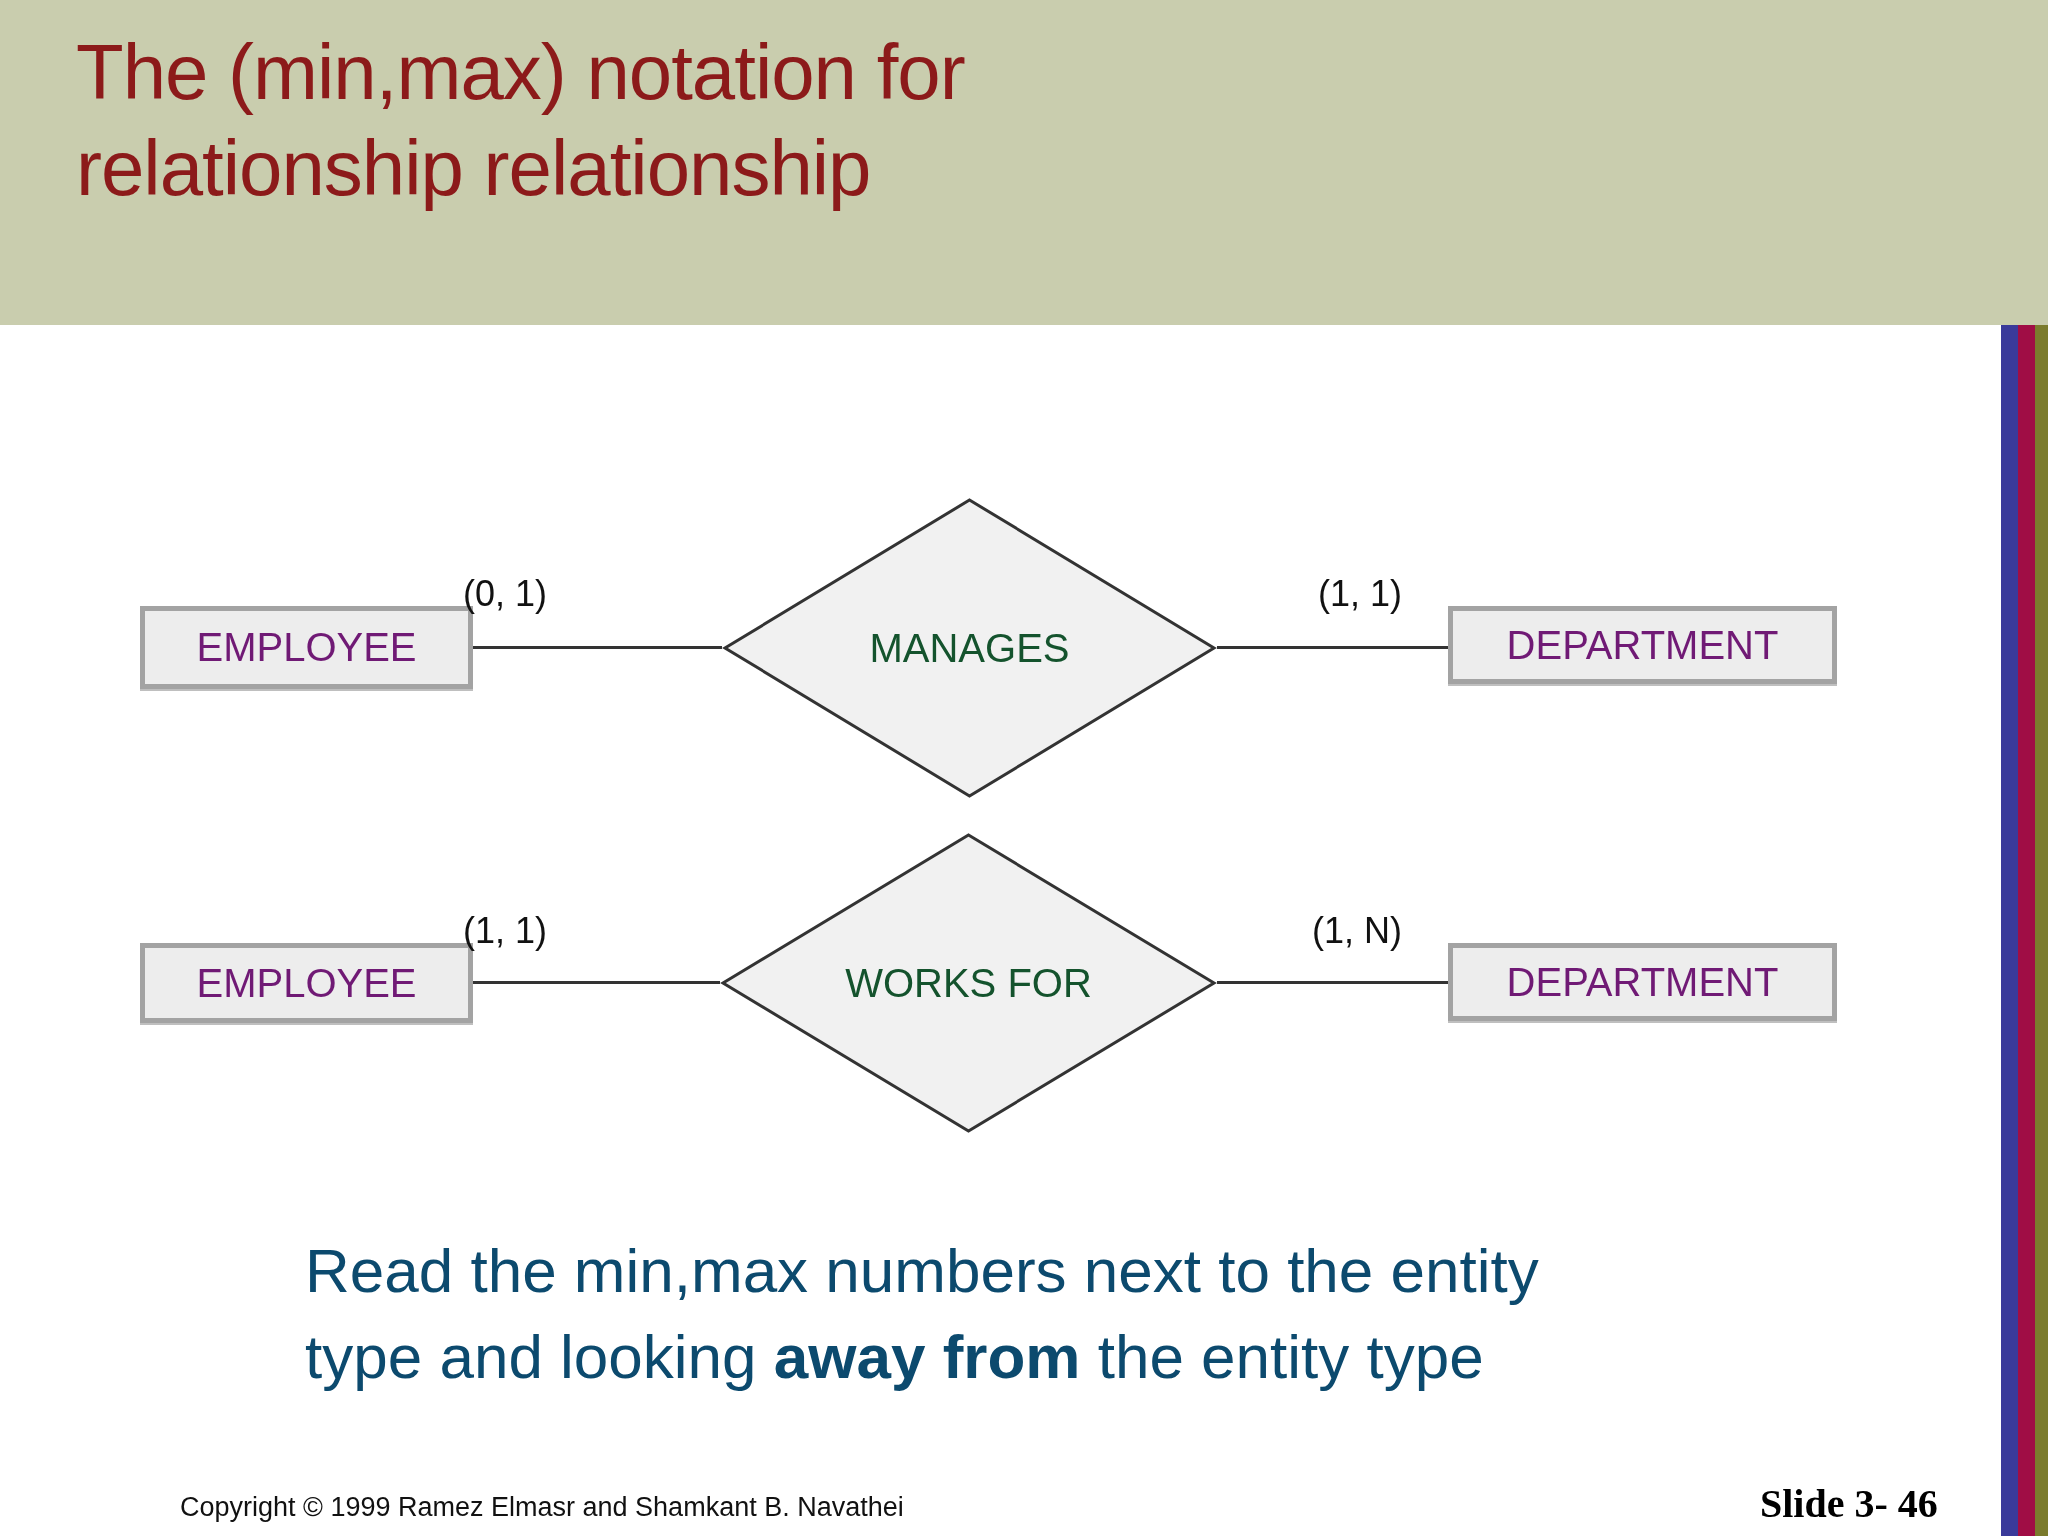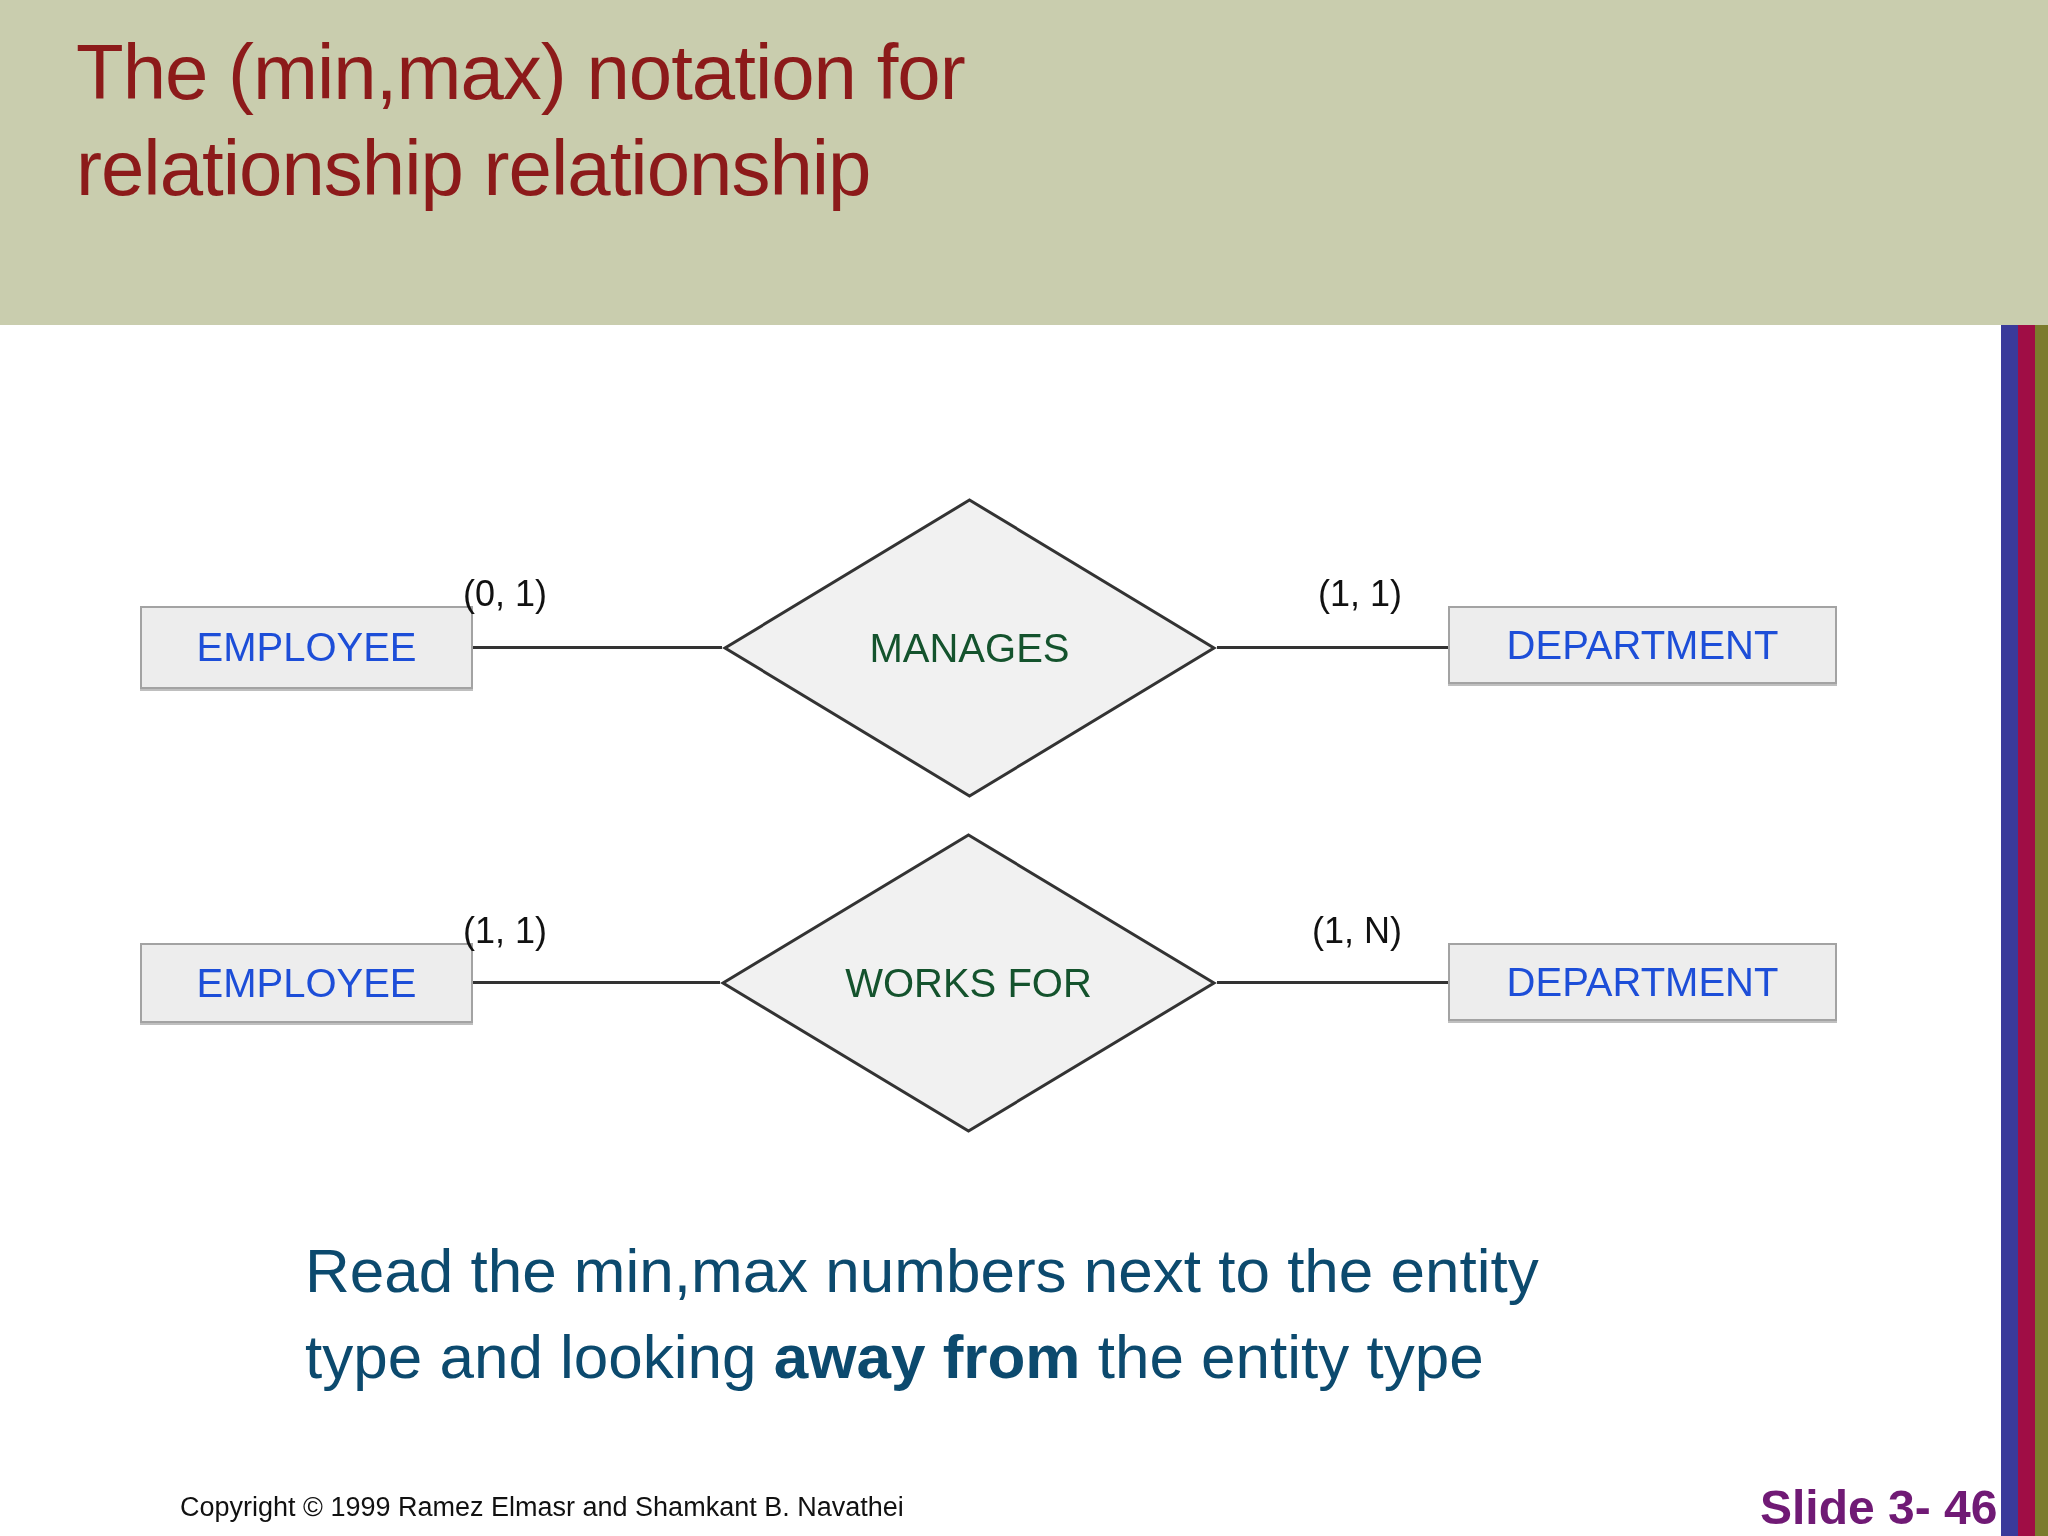--- a/index.html
+++ b/index.html
@@ -30,23 +30,23 @@
   
   .stripe { position:absolute; top:325px; height:1211px; }
   .stripe-blue    { left:2001px; width:17px; background:#3A3A9A; }
   .stripe-crimson { left:2018px; width:17px; background:#A00D45; }
   .stripe-olive   { left:2035px; width:13px; background:#7B7B2D; }
   
   .entity-box {
     position:absolute;
     box-sizing:border-box;
     background:#EDEDED;
-    border:2px solid #a3a3a3;
+    border:5px solid #a3a3a3;
     display:flex; align-items:center; justify-content:center;
-    font-size:40px; color:#1d4ed8;
+    font-size:40px; color:#701a75;
     box-shadow:0 2px 0 rgba(0,0,0,0.25);
   }
   .connector {
     position:absolute; height:3px; background:#333333;
   }
   .cardinality {
     position:absolute;
     width:150px;
     text-align:right;
     font-size:36px; color:#111111;
@@ -67,21 +67,21 @@
   }
   .note-line { display:block; }
   .note-bold { font-weight:700;text-align:center; }
   
   .copyright {
     position:absolute; left:180px; top:1492px;
     font-size:27px; color:#111111;
   }
   .slide-number {
     position:absolute; left:1760px; top:1480px;
-    font-size:48px; font-weight:700; color:#701a75;
+    font-size:40px; font-weight:700; color:#000000;font-family:Liberation Serif, serif;
   }
 </style>
 </head>
 <body>
 
 <div class="slide">
 
   <div class="header">
     <h1 class="title">
       <span class="title-line">The (min,max) notation for</span>

